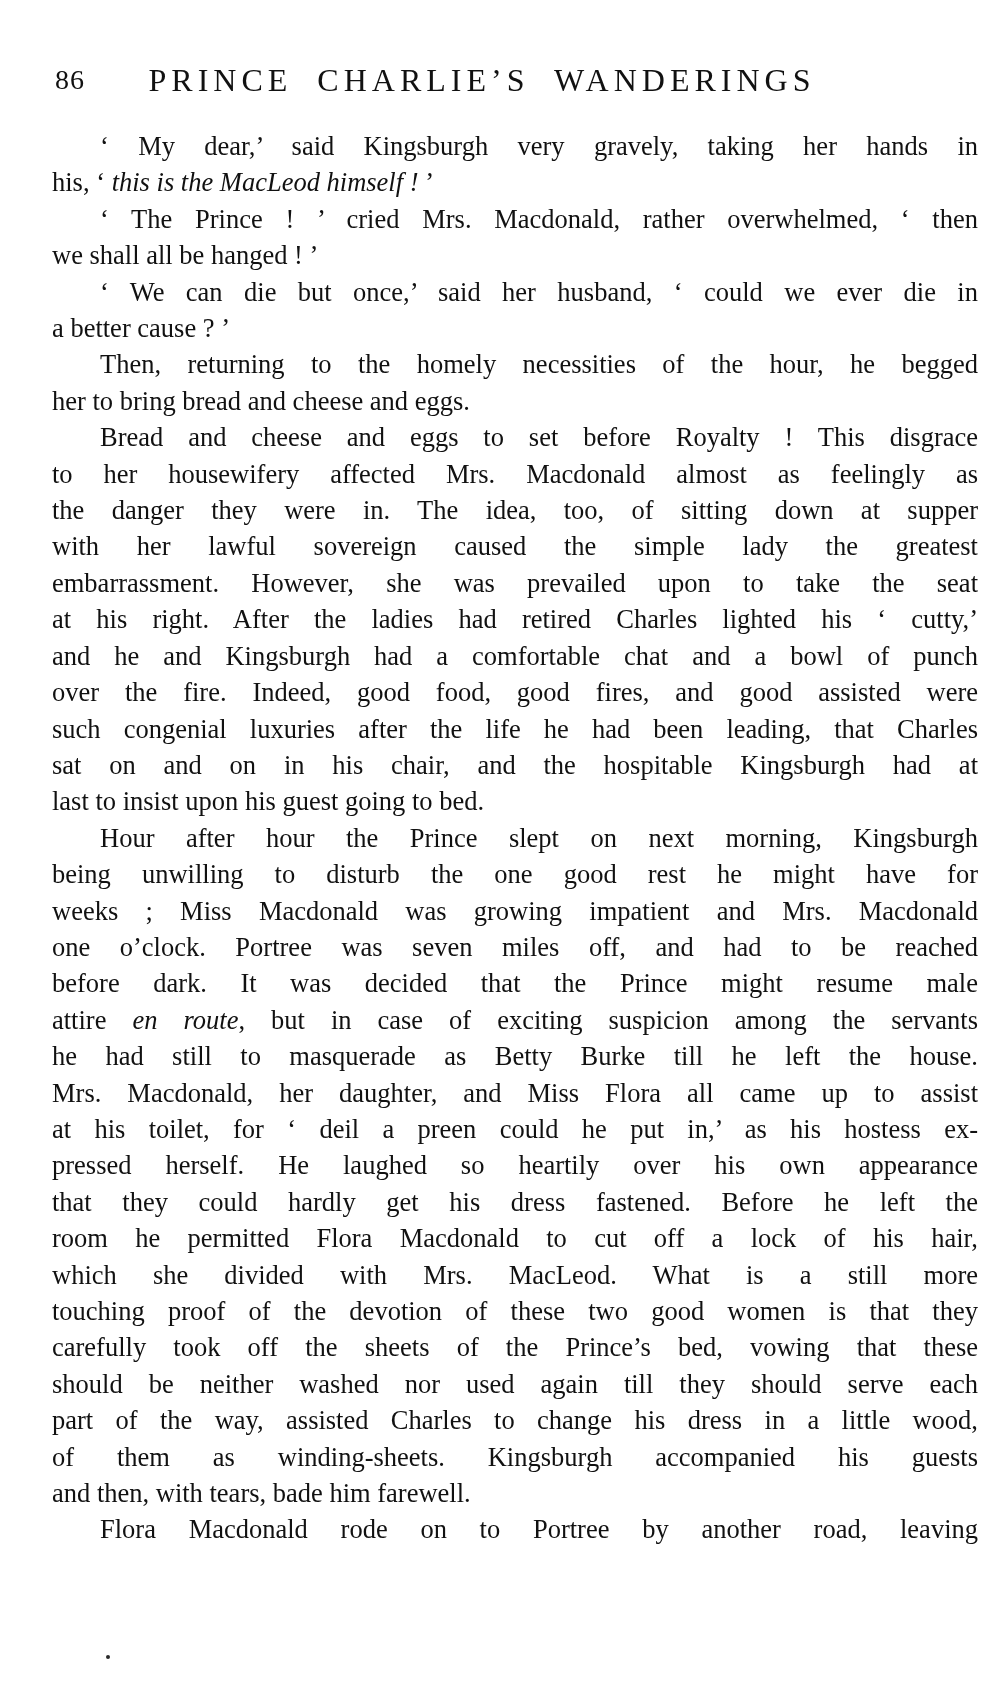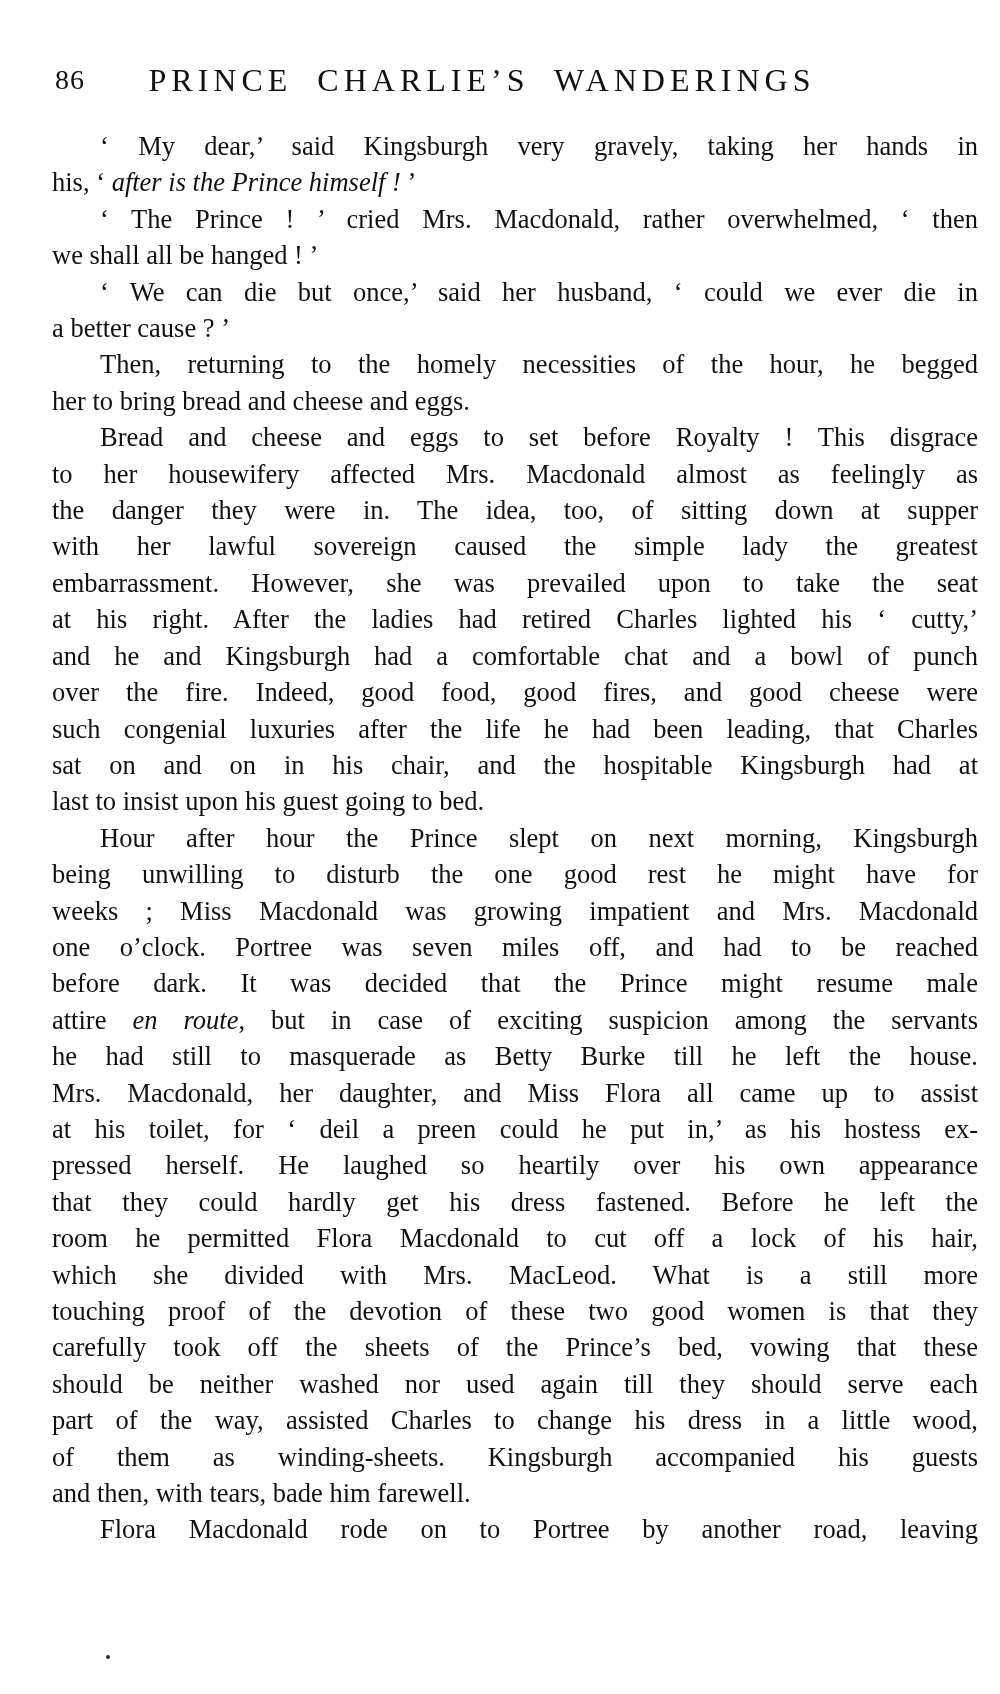--- a/index.html
+++ b/index.html
@@ -81,35 +81,35 @@
 <body>
 
 <div class="page">
   <div class="header">
     <div class="page-number">86</div>
     <div class="running-title">PRINCE CHARLIE’S WANDERINGS</div>
   </div>
 
   <div class="text-block">
       <div class="line indent just"><span>‘ My dear,’ said Kingsburgh very gravely, taking her hands in</span></div>
-      <div class="line"><span>his, ‘ </span><span class="it">after is the Prince himself !</span><span> ’</span></div>
+      <div class="line"><span>his, ‘ </span><span class="it">this is the MacLeod himself !</span><span> ’</span></div>
       <div class="line indent just"><span>‘ The Prince ! ’ cried Mrs. Macdonald, rather overwhelmed, ‘ then</span></div>
       <div class="line"><span>we shall all be hanged ! ’</span></div>
       <div class="line indent just"><span>‘ We can die but once,’ said her husband, ‘ could we ever die in</span></div>
       <div class="line"><span>a better cause ? ’</span></div>
       <div class="line indent just"><span>Then, returning to the homely necessities of the hour, he begged</span></div>
       <div class="line"><span>her to bring bread and cheese and eggs.</span></div>
       <div class="line indent just"><span>Bread and cheese and eggs to set before Royalty ! This disgrace</span></div>
       <div class="line just"><span>to her housewifery affected Mrs. Macdonald almost as feelingly as</span></div>
       <div class="line just"><span>the danger they were in. The idea, too, of sitting down at supper</span></div>
       <div class="line just"><span>with her lawful sovereign caused the simple lady the greatest</span></div>
       <div class="line just"><span>embarrassment. However, she was prevailed upon to take the seat</span></div>
       <div class="line just"><span>at his right. After the ladies had retired Charles lighted his ‘ cutty,’</span></div>
       <div class="line just"><span>and he and Kingsburgh had a comfortable chat and a bowl of punch</span></div>
-      <div class="line just"><span>over the fire. Indeed, good food, good fires, and good cheese were</span></div>
+      <div class="line just"><span>over the fire. Indeed, good food, good fires, and good assisted were</span></div>
       <div class="line just"><span>such congenial luxuries after the life he had been leading, that Charles</span></div>
       <div class="line just"><span>sat on and on in his chair, and the hospitable Kingsburgh had at</span></div>
       <div class="line"><span>last to insist upon his guest going to bed.</span></div>
       <div class="line indent just"><span>Hour after hour the Prince slept on next morning, Kingsburgh</span></div>
       <div class="line just"><span>being unwilling to disturb the one good rest he might have for</span></div>
       <div class="line just"><span>weeks ; Miss Macdonald was growing impatient and Mrs. Macdonald</span></div>
       <div class="line just"><span>one o’clock. Portree was seven miles off, and had to be reached</span></div>
       <div class="line just"><span>before dark. It was decided that the Prince might resume male</span></div>
       <div class="line just"><span>attire </span><span class="it">en route</span><span>, but in case of exciting suspicion among the servants</span></div>
       <div class="line just"><span>he had still to masquerade as Betty Burke till he left the house.</span></div>

